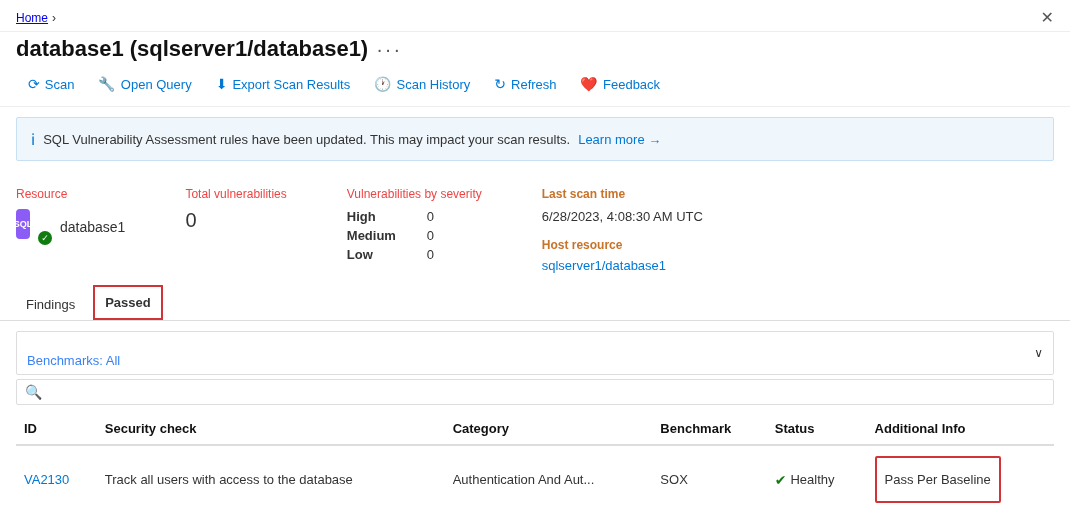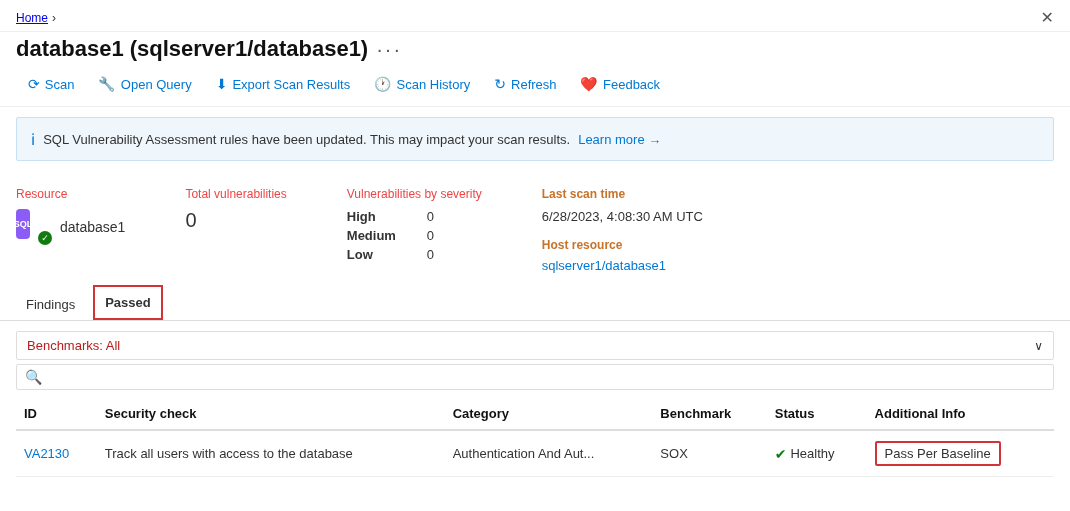--- a/index.html
+++ b/index.html
@@ -35,36 +35,36 @@
     .last-scan-label { font-size: 12px; color: #c8732a; font-weight: 600; }
     .last-scan-time { font-size: 13px; margin-top: 4px; }
     .host-label { font-size: 12px; color: #c8732a; font-weight: 600; margin-top: 10px; }
     .host-link { color: #0078d4; font-size: 13px; text-decoration: none; margin-top: 2px; }
 
     .tabs-section { display: flex; align-items: flex-end; padding: 0 16px; border-bottom: 1px solid #ddd; gap: 8px; }
     .tab { padding: 8px 10px; cursor: pointer; font-size: 13px; color: #333; border: none; background: none; position: relative; }
     .tab.active-red { border: 2px solid #d13438; color: #333; font-weight: 600; }
 
     .filter-bar { margin: 10px 16px 4px 16px; border: 1px solid #ddd; display: flex; align-items: center; justify-content: space-between; padding: 6px 10px; border-radius: 2px; }
-    .filter-text { font-size: 13px; color: #b91c1c; }
+    .filter-text { font-size: 13px; color: #3b82f6; margin-top: 15px; }
     .chevron { font-size: 12px; color: #333; }
 
     .search-bar { margin: 4px 16px 4px 16px; border: 1px solid #ddd; display: flex; align-items: center; padding: 4px 8px; border-radius: 2px; }
     .search-bar input { border: none; outline: none; font-size: 13px; width: 100%; color: #333; }
     .search-icon { color: #555; margin-right: 4px; font-size: 14px; }
 
     .table-container { margin: 8px 16px 0 16px; }
     .data-table { width: 100%; border-collapse: collapse; font-size: 13px; }
     .data-table thead tr { border-bottom: 2px solid #ddd; }
     .data-table th { text-align: left; padding: 8px 8px; font-weight: 700; color: #111; font-size: 13px; white-space: nowrap; }
     .data-table td { padding: 10px 8px; border-bottom: 1px solid #eee; }
     .id-link { color: #0078d4; text-decoration: none; }
     .status-healthy { display: flex; align-items: center; gap: 4px; color: #333; }
     .green-dot { color: #107c10; font-size: 14px; }
-    .pass-baseline { border: 2px solid #d13438; padding: 3px 8px; border-radius: 2px; font-size: 13px; color: #333; display: inline-block; }
+    .pass-baseline { border: 2px solid #d13438; padding: 14px 8px; border-radius: 2px; font-size: 13px; color: #333; display: inline-block; }
 
     .sql-db-icon { position: relative; width: 36px; height: 36px; }
     .sql-db-icon .db-body { width: 14px; height: 30px; background: #8b5cf6; border-radius: 4px; display: flex; align-items: center; justify-content: center; }
     .sql-db-icon .db-text { color: white; font-size: 9px; font-weight: 700; }
     .sql-db-icon .check-badge { position: absolute; bottom: 0; right: 0; background: #107c10; border-radius: 50%; width: 14px; height: 14px; display: flex; align-items: center; justify-content: center; color: white; font-size: 9px; }
   </style>
 </head>
 <body>
 
 <div class="top-bar">

